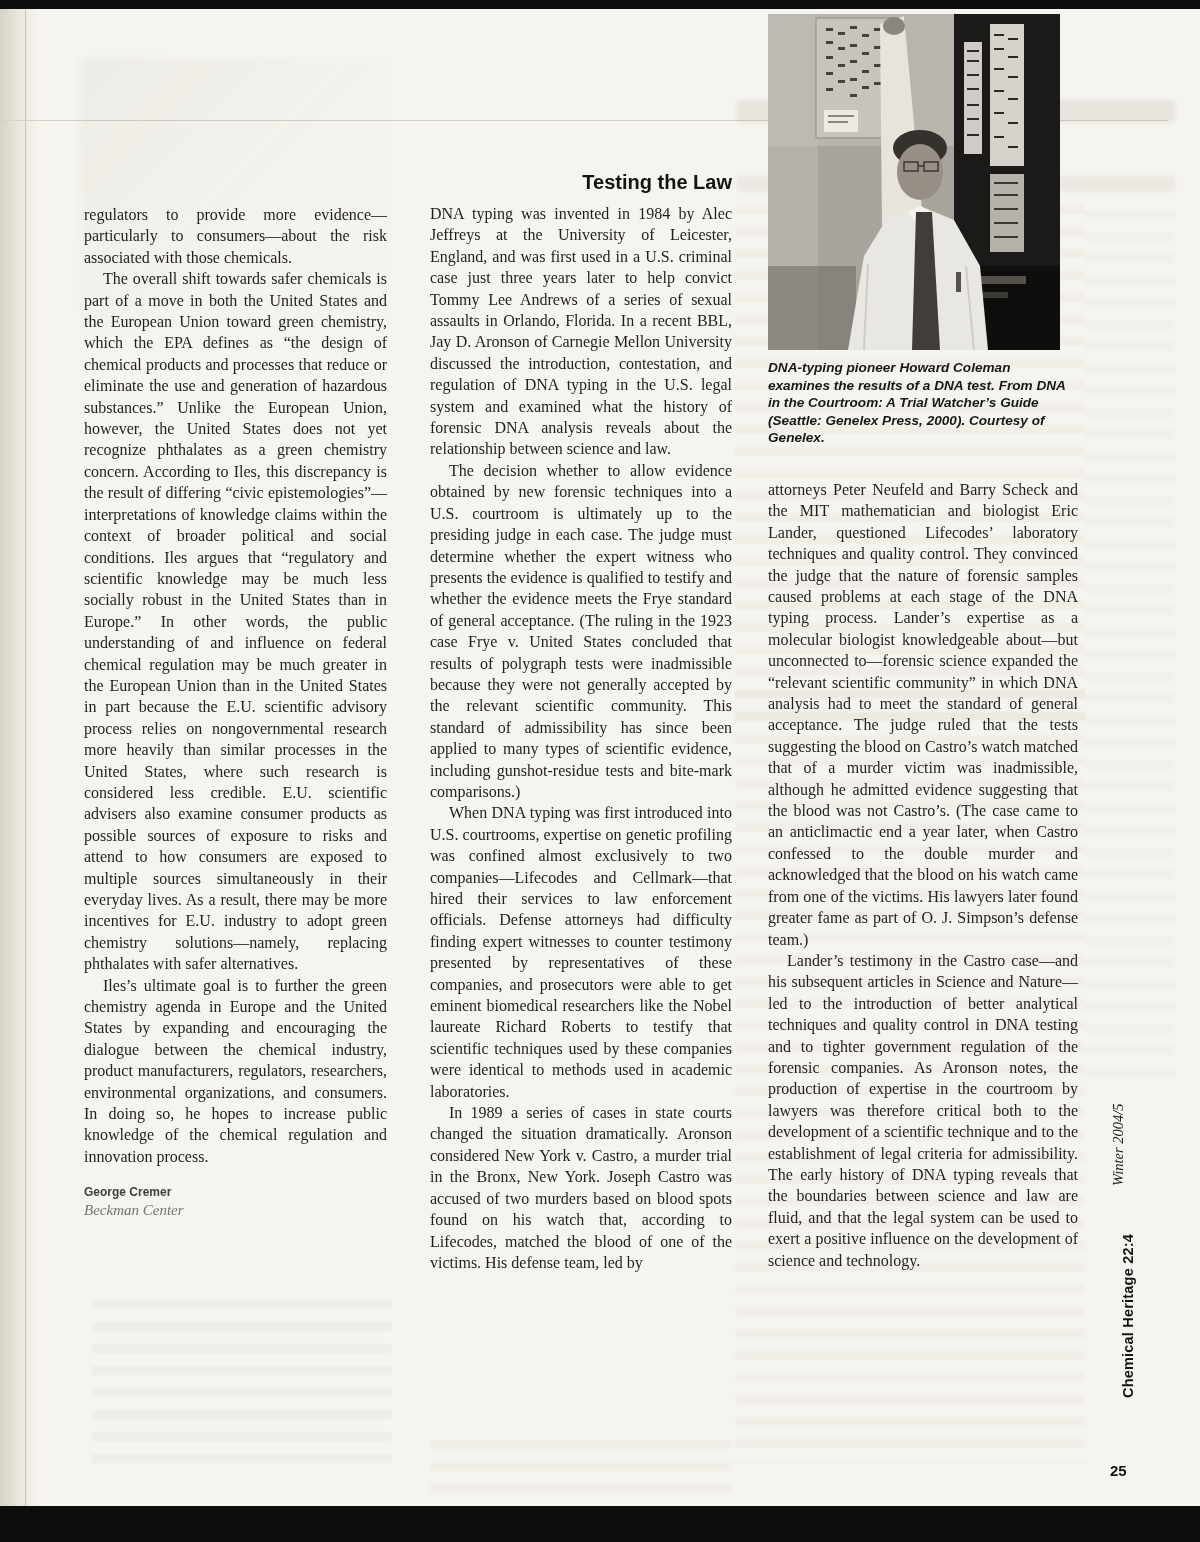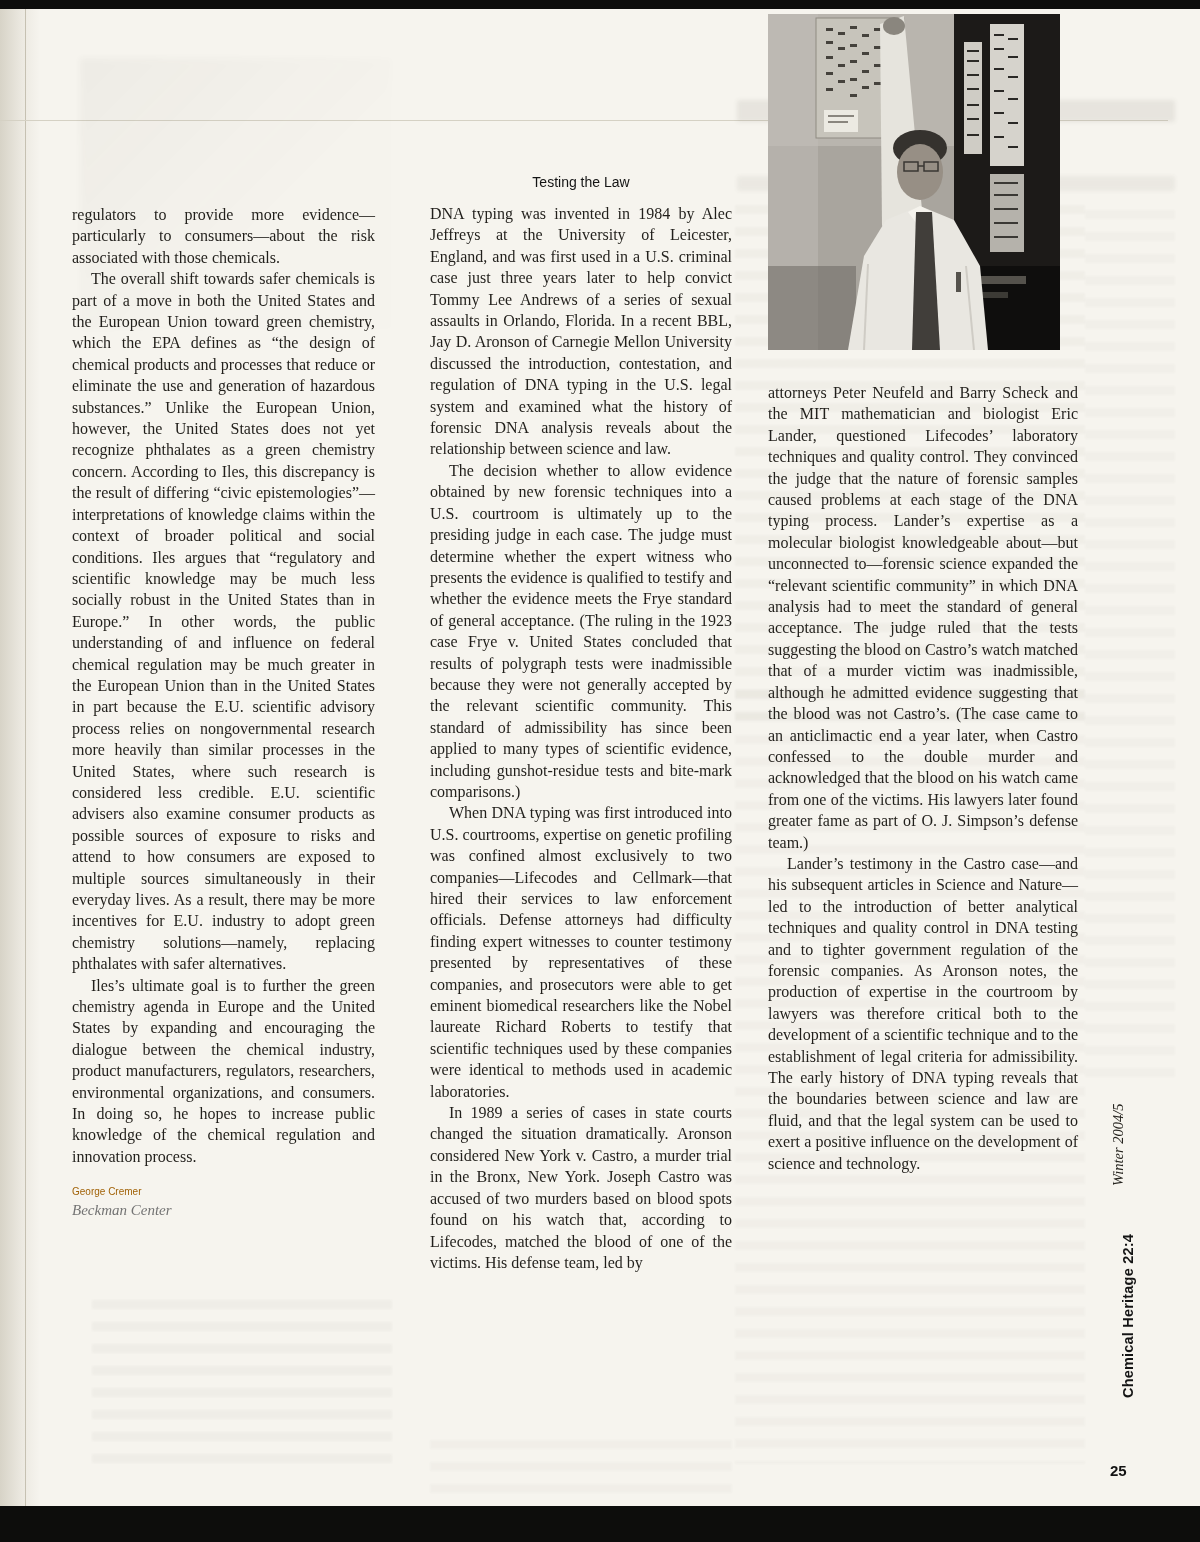--- a/index.html
+++ b/index.html
@@ -28,34 +28,34 @@
   .ghost-photo {
     background:linear-gradient(135deg, rgba(60,55,45,0.35), rgba(60,55,45,0.05) 60%);
     opacity:0.12; filter:blur(3px);
   }
   .ghost-box { border:1px solid rgba(60,55,45,0.12); opacity:0.8; }
 
   .col { position:absolute; z-index:3; color:#211f1b; font-size:16px; line-height:21.4px; text-align:justify; }
   .col p { margin:0; }
   .col p + p { text-indent:19px; }
 
-  #col-left  { left:72px;  top:204px; width:303px; }
+  #col-left  { left:84px;  top:204px; width:303px; }
   #col-mid   { left:430px; top:172px; width:302px; }
   #col-right { left:768px; top:14px;  width:310px; }
 
   .headline {
-    font-family:"Liberation Sans", sans-serif; font-weight:400;
-    font-size:14px; line-height:20px; color:#141414;
-    margin:0 0 11px 0; text-align:center;
+    font-family:"Liberation Sans", sans-serif; font-weight:700;
+    font-size:20px; line-height:20px; color:#141414;
+    margin:0 0 11px 0; text-align:right;
   }
 
   .byline { margin-top:16px; text-align:left; text-indent:0; }
   .byline .name {
     display:block; font-family:"Liberation Sans", sans-serif;
-    font-size:10px; font-weight:400; color:#a16207; line-height:18px;
+    font-size:12px; font-weight:700; color:#404040; line-height:18px;
   }
   .byline .role {
     display:block; font-family:"Liberation Serif", serif; font-style:italic;
     font-size:15px; color:#737373; line-height:18px;
   }
 
   figure { margin:0; padding:0; }
   .photo-frame { width:292px; height:336px; display:block; }
   .caption {
     font-family:"Liberation Sans", sans-serif; font-style:italic; font-weight:700;
@@ -210,20 +210,21 @@
 
         <path d="M80,336 L96,242 L118,206 L152,192 L186,206 L212,252 L220,336 Z" fill="#e9e7e1"></path>
         <polygon points="140,198 152,214 164,198 152,192" fill="#f5f3ed"></polygon>
 
         <polygon points="148,198 164,198 172,336 144,336" fill="#413e3a"></polygon>
 
         <path d="M100,250 L96,336" stroke="#cfccc5" stroke-width="2" fill="none"></path>
         <path d="M198,252 L206,336" stroke="#cfccc5" stroke-width="2" fill="none"></path>
         <rect x="188" y="258" width="5" height="20" fill="#55524c"></rect>
       </svg>
+      <figcaption class="caption">DNA-typing pioneer Howard Coleman examines the results of a DNA test. From DNA in the Courtroom: A Trial Watcher’s Guide (Seattle: Genelex Press, 2000). Courtesy of Genelex.</figcaption>
     </figure>
     <div id="right-body">
       <p style="text-indent:0;">attorneys Peter Neufeld and Barry Scheck and the MIT mathematician and biologist Eric Lander, questioned Lifecodes’ laboratory techniques and quality control. They convinced the judge that the nature of forensic samples caused problems at each stage of the DNA typing process. Lander’s expertise as a molecular biologist knowledgeable about—but unconnected to—forensic science expanded the “relevant scientific community” in which DNA analysis had to meet the standard of general acceptance. The judge ruled that the tests suggesting the blood on Castro’s watch matched that of a murder victim was inadmissible, although he admitted evidence suggesting that the blood was not Castro’s. (The case came to an anticlimactic end a year later, when Castro confessed to the double murder and acknowledged that the blood on his watch came from one of the victims. His lawyers later found greater fame as part of O. J. Simpson’s defense team.)</p>
       <p>Lander’s testimony in the Castro case—and his subsequent articles in Science and Nature—led to the introduction of better analytical techniques and quality control in DNA testing and to tighter government regulation of the forensic companies. As Aronson notes, the production of expertise in the courtroom by lawyers was therefore critical both to the development of a scientific technique and to the establishment of legal criteria for admissibility. The early history of DNA typing reveals that the boundaries between science and law are fluid, and that the legal system can be used to exert a positive influence on the development of science and technology.</p>
     </div>
   </div>
 
   <div class="vert" id="issue-vert">Winter 2004/5</div>
   <div class="vert" id="journal-vert">Chemical Heritage 22:4</div>
   <div id="page-number">25</div>

